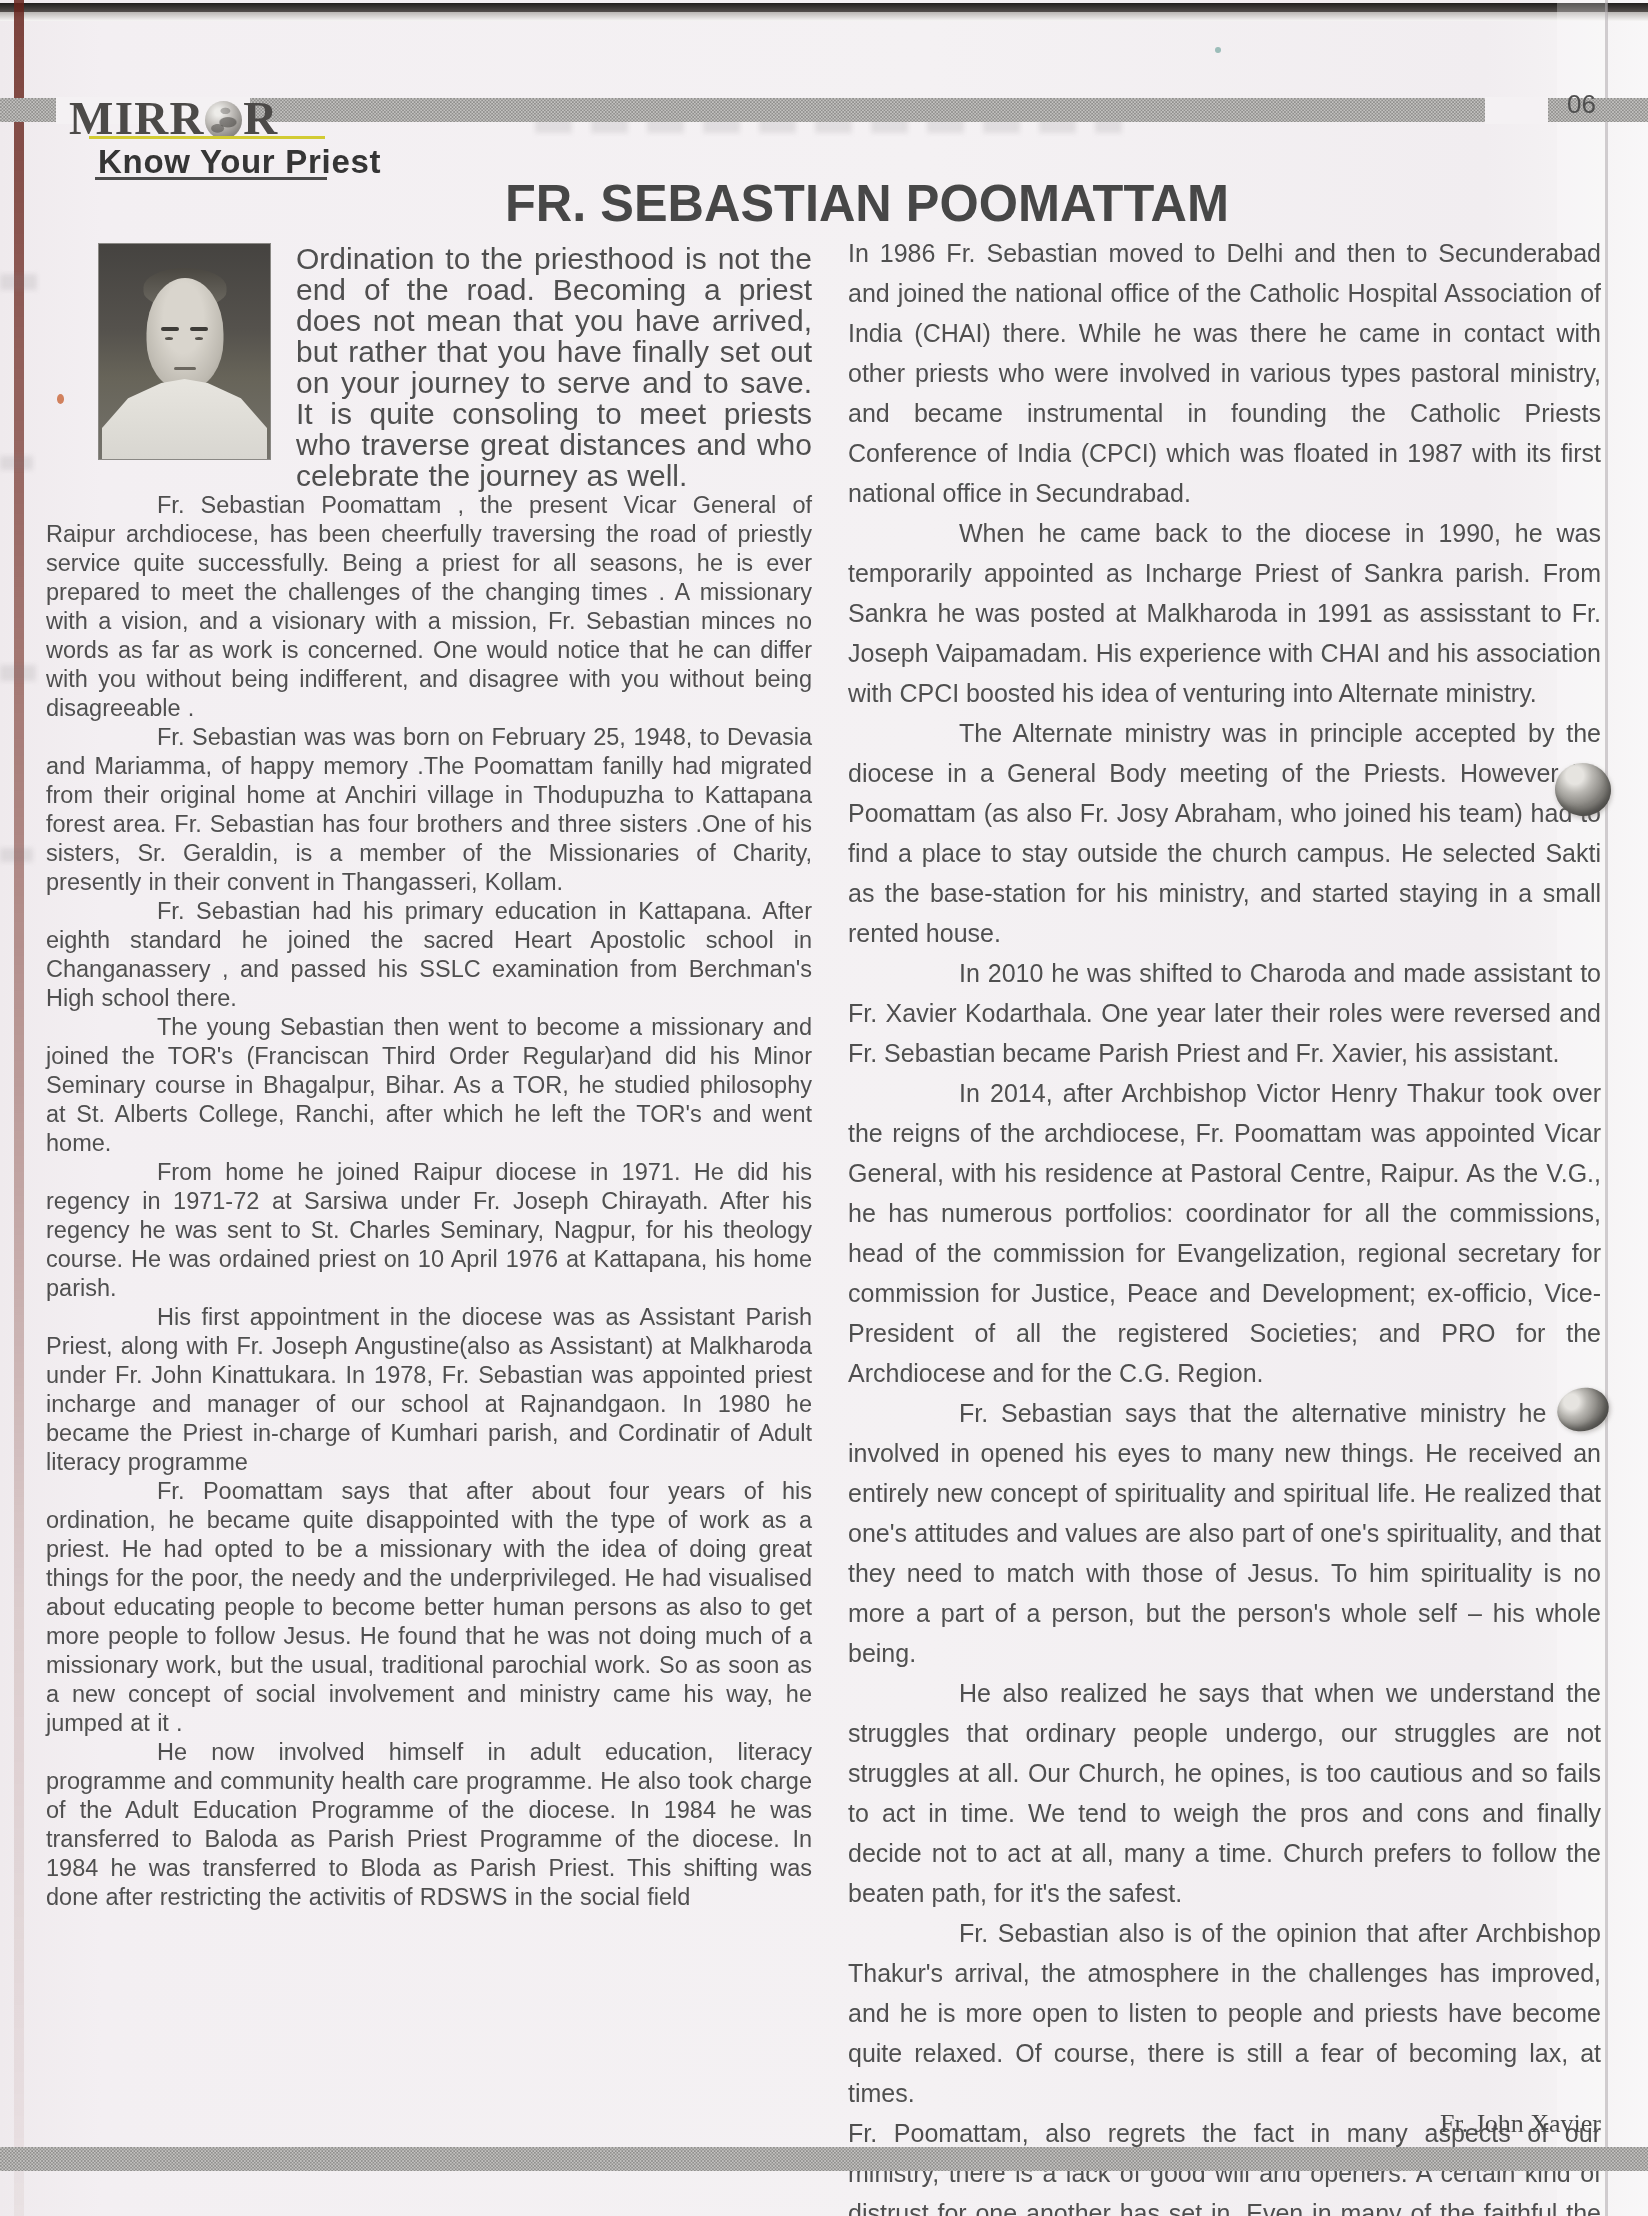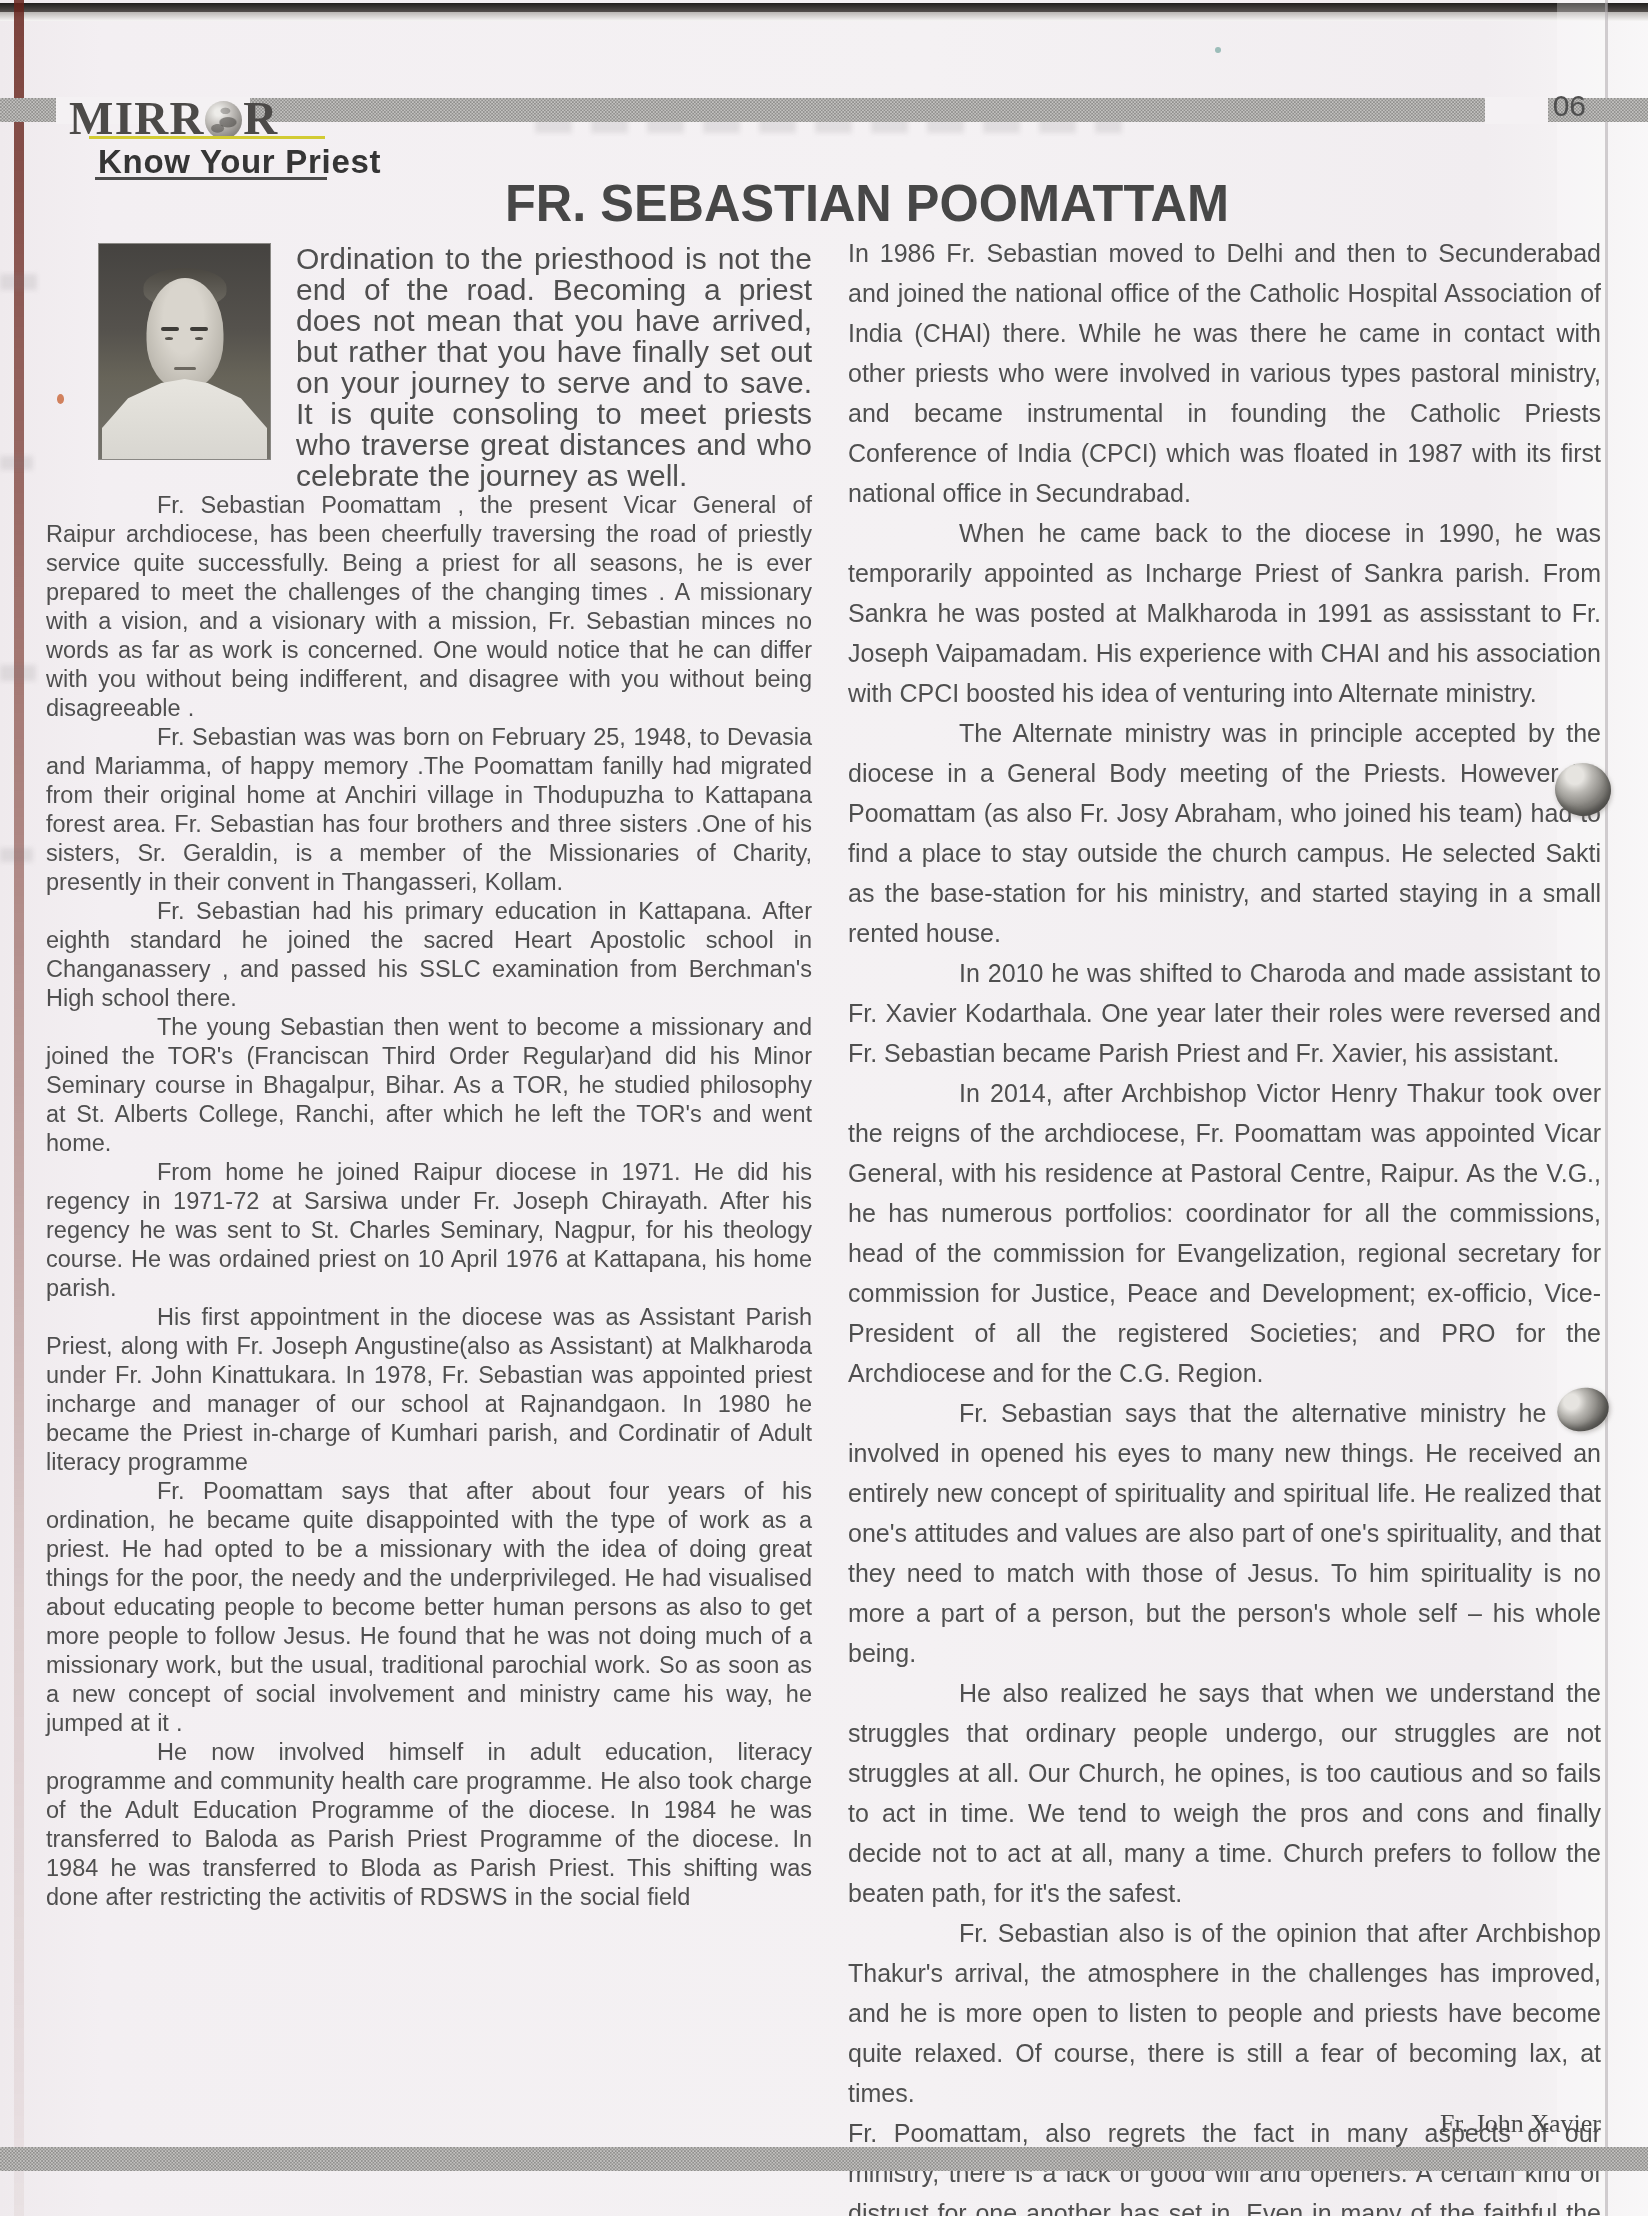--- a/index.html
+++ b/index.html
@@ -35,21 +35,21 @@
   #logo-gap{left:56px;width:194px;}
   #number-gap{left:1485px;width:63px;}
   #masthead{position:absolute;left:69px;top:91px;font-family:"Liberation Serif",serif;
     font-size:47px;font-weight:600;color:#4c4a48;letter-spacing:1.3px;white-space:nowrap;}
   .globe{display:inline-block;width:37px;height:38px;border-radius:50%;vertical-align:-5.2px;margin:0 0.7px;
     background-image:
       radial-gradient(ellipse 13px 7.8px at 62% 56%, rgba(66,64,61,.55) 0 60%, transparent 72%),
       radial-gradient(ellipse 9.8px 6.5px at 34% 72%, rgba(66,64,61,.5) 0 60%, transparent 72%),
       radial-gradient(ellipse 7.8px 5.2px at 55% 26%, rgba(66,64,61,.35) 0 55%, transparent 70%),
       radial-gradient(circle at 36% 30%, #edece9 0 10%, #c2bfbb 38%, #8c8985 72%, #6f6c69 100%);}
-  #page-number{position:absolute;left:1526px;top:89px;width:60px;text-align:right;font-size:30px;color:#4f4f4f;}
+  #page-number{position:absolute;left:1567px;top:89px;width:60px;text-align:left;font-size:26px;color:#4f4f4f;}
   #kyp-yellow-line{position:absolute;left:89px;top:136px;width:236px;height:2.6px;background:#d2cb33;}
   #section-label{position:absolute;left:98px;top:143px;font-size:33px;font-weight:bold;color:#353535;letter-spacing:0.7px;white-space:nowrap;}
   #kyp-dark-line{position:absolute;left:95px;top:177px;width:232px;height:3.3px;background:#4c4c4c;}
   #article-title{position:absolute;left:417px;top:138px;width:900px;text-align:center;
     font-size:52px;font-weight:bold;color:#474747;white-space:nowrap;transform:scaleX(.97);transform-origin:center;}
   
   .col{position:absolute;text-align:justify;color:#4f4f4f;}
   #left-col{left:46px;top:243px;width:766px;font-size:23.5px;line-height:29px;word-spacing:0.7px;}
   #right-col{left:848px;top:233px;width:753px;font-size:25px;line-height:40px;}
   .para{margin:0;}

